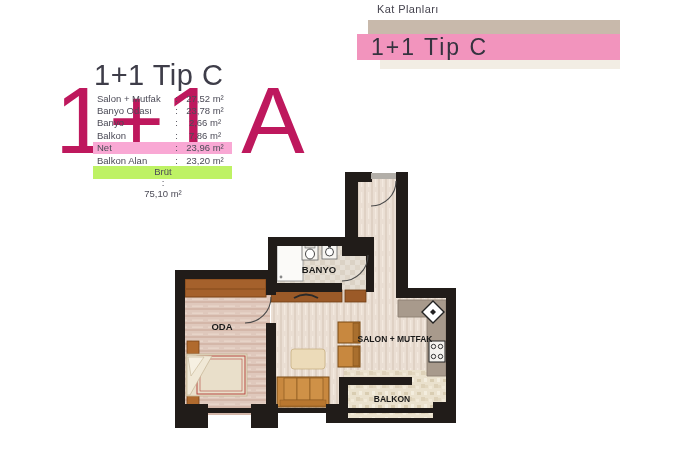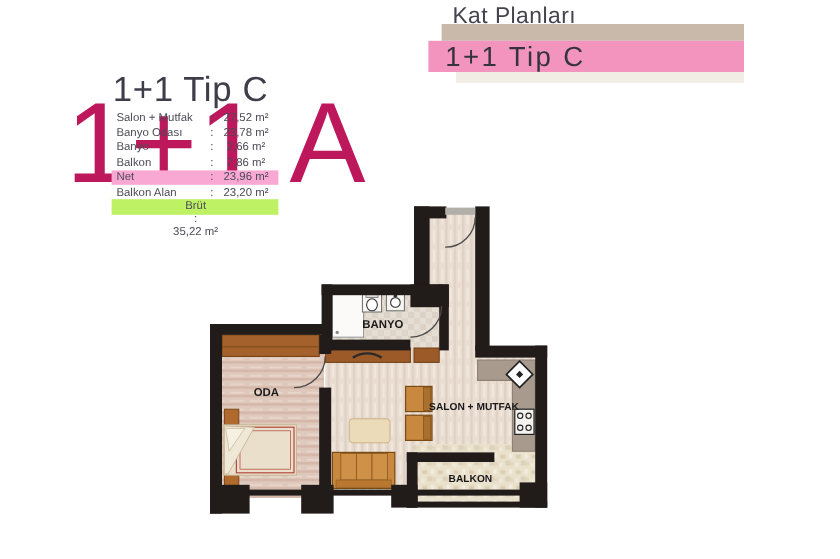--- a/index.html
+++ b/index.html
@@ -1,21 +1,21 @@
 <!DOCTYPE html>
 <html><head>
 <meta charset="utf-8">
 <style>
   html,body{margin:0;padding:0;}
   body{
     width:700px;height:466px;position:relative;overflow:hidden;
     background:#ffffff;font-family:"Liberation Sans",sans-serif;
   }
   
-  .kicker{position:absolute;left:377px;top:3px;font-size:19px;color:#45434e;letter-spacing:.4px;}
+  .kicker{position:absolute;left:377px;top:3px;font-size:11px;color:#45434e;letter-spacing:.4px;}
   .bar-tan{position:absolute;left:368px;top:20px;width:252px;height:14px;background:#c8b9ab;}
   .bar-pink{position:absolute;left:357px;top:34px;width:263px;height:26px;background:#f294bd;}
   .bar-pink .bannertxt{display:block;font-size:23px;line-height:26px;padding-left:14px;
     color:#35333f;letter-spacing:2px;font-weight:400;}
   .bar-cream{position:absolute;left:380px;top:60px;width:240px;height:9px;background:#f2ede4;}
   
   .watermark{position:absolute;left:55px;top:70px;font-size:95px;line-height:100px;
     color:#be185d;letter-spacing:1px;user-select:none;}
   
   .info-title{position:absolute;left:94px;top:59px;font-size:29px;color:#3e3d49;
@@ -72,21 +72,21 @@
     <span class="val">23,96 m²</span>
   </div>
   <div class="info-row">
     <span class="lbl">Balkon Alan</span>
     <span class="colon">:</span>
     <span class="val">23,20 m²</span>
   </div>
   <div class="info-row hl-blue">
     <span class="lbl">Brüt</span>
     <span class="colon">:</span>
-    <span class="val">35,22 m²</span>
+    <span class="val">75,10 m²</span>
   </div>
 </div>
 
 <svg class="plan" width="310" height="290" viewBox="160 160 310 290" xmlns="http://www.w3.org/2000/svg">
   <defs>
     <pattern id="pWoodV" width="7" height="16" patternUnits="userSpaceOnUse">
       <rect width="7" height="16" fill="#eaded3"></rect>
       <rect x="0" width="2" height="16" fill="#dfd1c4"></rect>
       <rect x="4" width="1.3" height="11" fill="#f3e9df"></rect>
     </pattern>

